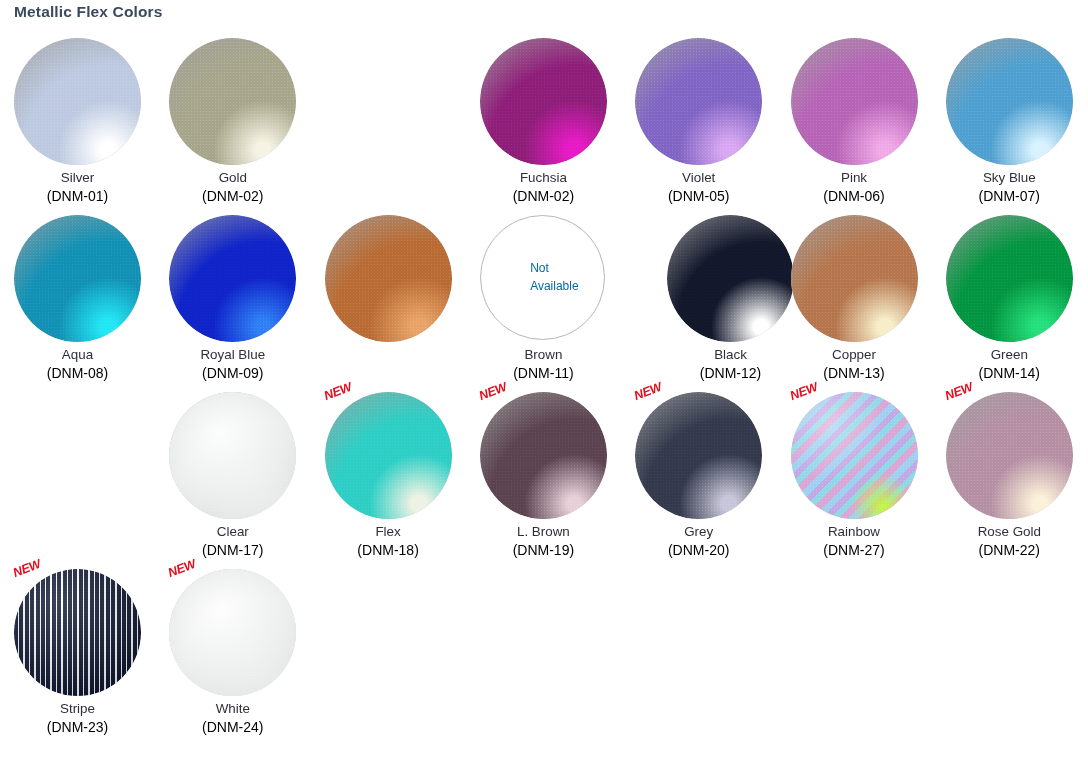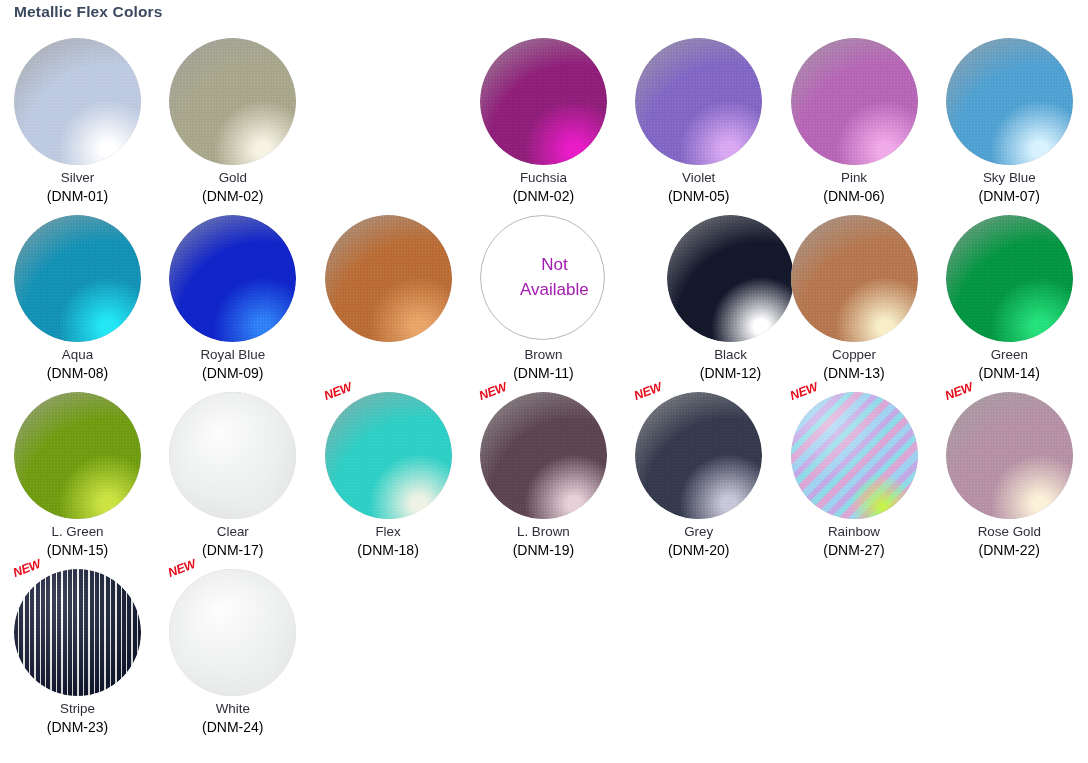--- a/index.html
+++ b/index.html
@@ -83,23 +83,23 @@
     height: 125px;
     border-radius: 50%;
     border: 1px solid #b7b7b7;
     background: #ffffff;
     box-sizing: border-box;
     display: flex;
     align-items: center;
     justify-content: center;
   }
   .unavailable span {
-    font-size: 17px;
-    color: #a21caf;
-    text-align: center;
+    font-size: 12px;
+    color: #0369a1;
+    text-align: left;
     line-height: 1.45;
     padding-left: 24px;
   }
   .badge-new {
     position: absolute;
     left: -3px;
     top: -2px;
     font-size: 12.5px;
     font-weight: bold;
     font-style: italic;
@@ -286,32 +286,20 @@
             <div class="grain"></div>
           </div>
         </div>
         <div class="labels">
           <div class="lbl-name">Green</div>
           <div class="lbl-code">(DNM-14)</div>
         </div>
       </div>
     </div>
     <div class="row">
-      <div class="cell" style="left: 0px;">
-        <div class="swatch-wrap">
-          <div class="swatch">
-            <div class="tex" style="background: radial-gradient(circle at 74% 88%, rgb(203, 227, 65) 0%, rgb(203, 227, 65) 5%, rgb(111, 155, 18) 34%, rgb(111, 155, 18) 58%, rgba(0, 0, 0, 0.22) 105%);"></div>
-            <div class="grain"></div>
-          </div>
-        </div>
-        <div class="labels">
-          <div class="lbl-name">L. Green</div>
-          <div class="lbl-code">(DNM-15)</div>
-        </div>
-      </div>
       <div class="cell" style="left: 155.3px;">
         <div class="swatch-wrap">
           <div class="swatch">
             <div class="tex" style="background: radial-gradient(circle at 74% 88%, rgb(255, 255, 255) 0%, rgb(255, 255, 255) 5%, rgb(236, 237, 237) 34%, rgb(236, 237, 237) 58%, rgba(0, 0, 0, 0.22) 105%);"></div>
             <div class="tex" style="background: radial-gradient(circle at 40% 32%, rgba(255, 255, 255, 0.95) 0%, rgba(236, 238, 238, 0.95) 55%, rgba(196, 198, 198, 0.55) 100%); opacity: 0.9;"></div>
             <div class="grain"></div>
           </div>
         </div>
         <div class="labels">
           <div class="lbl-name">Clear</div>

